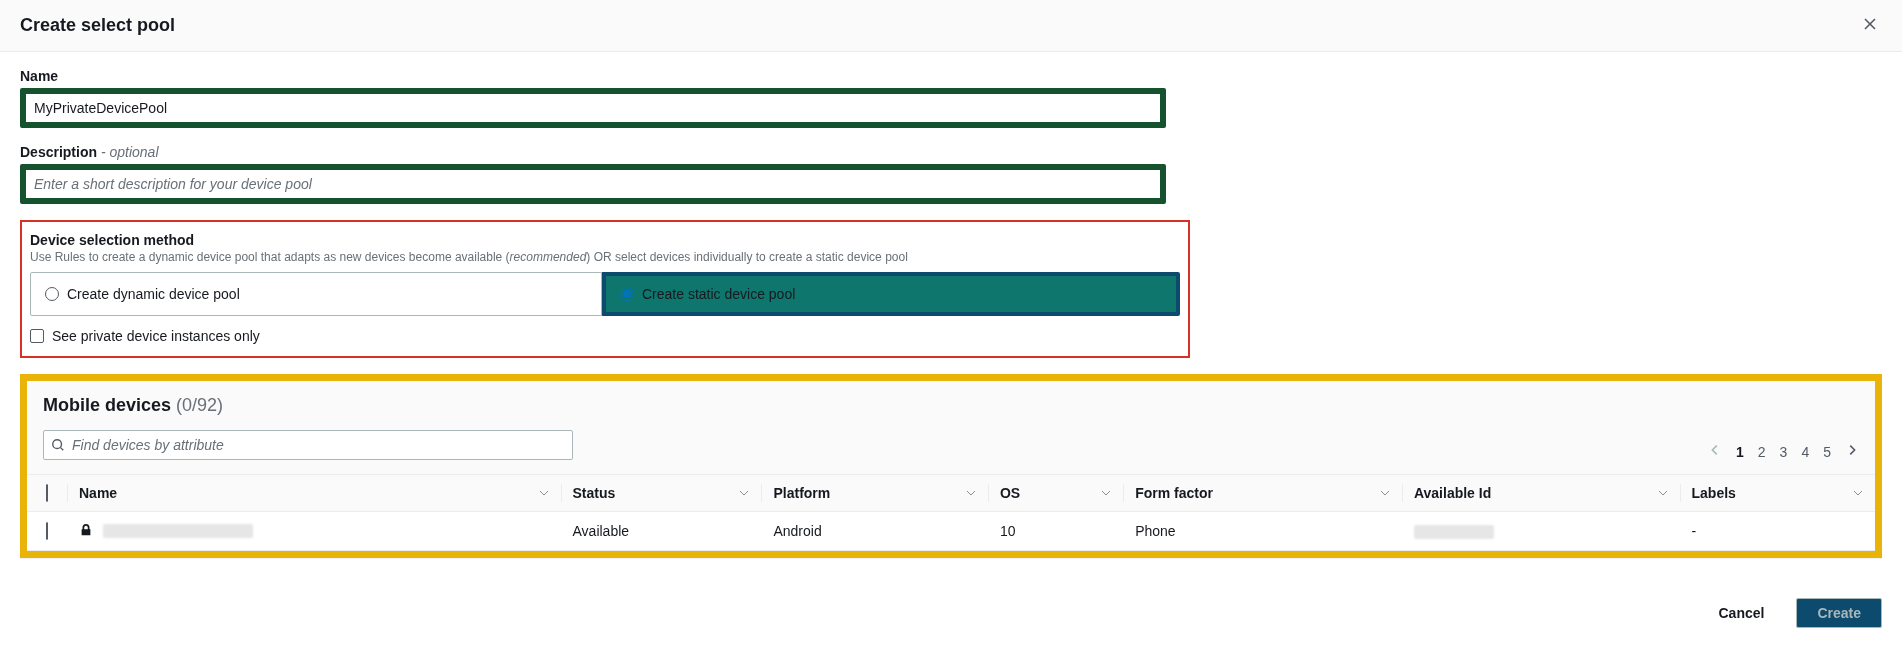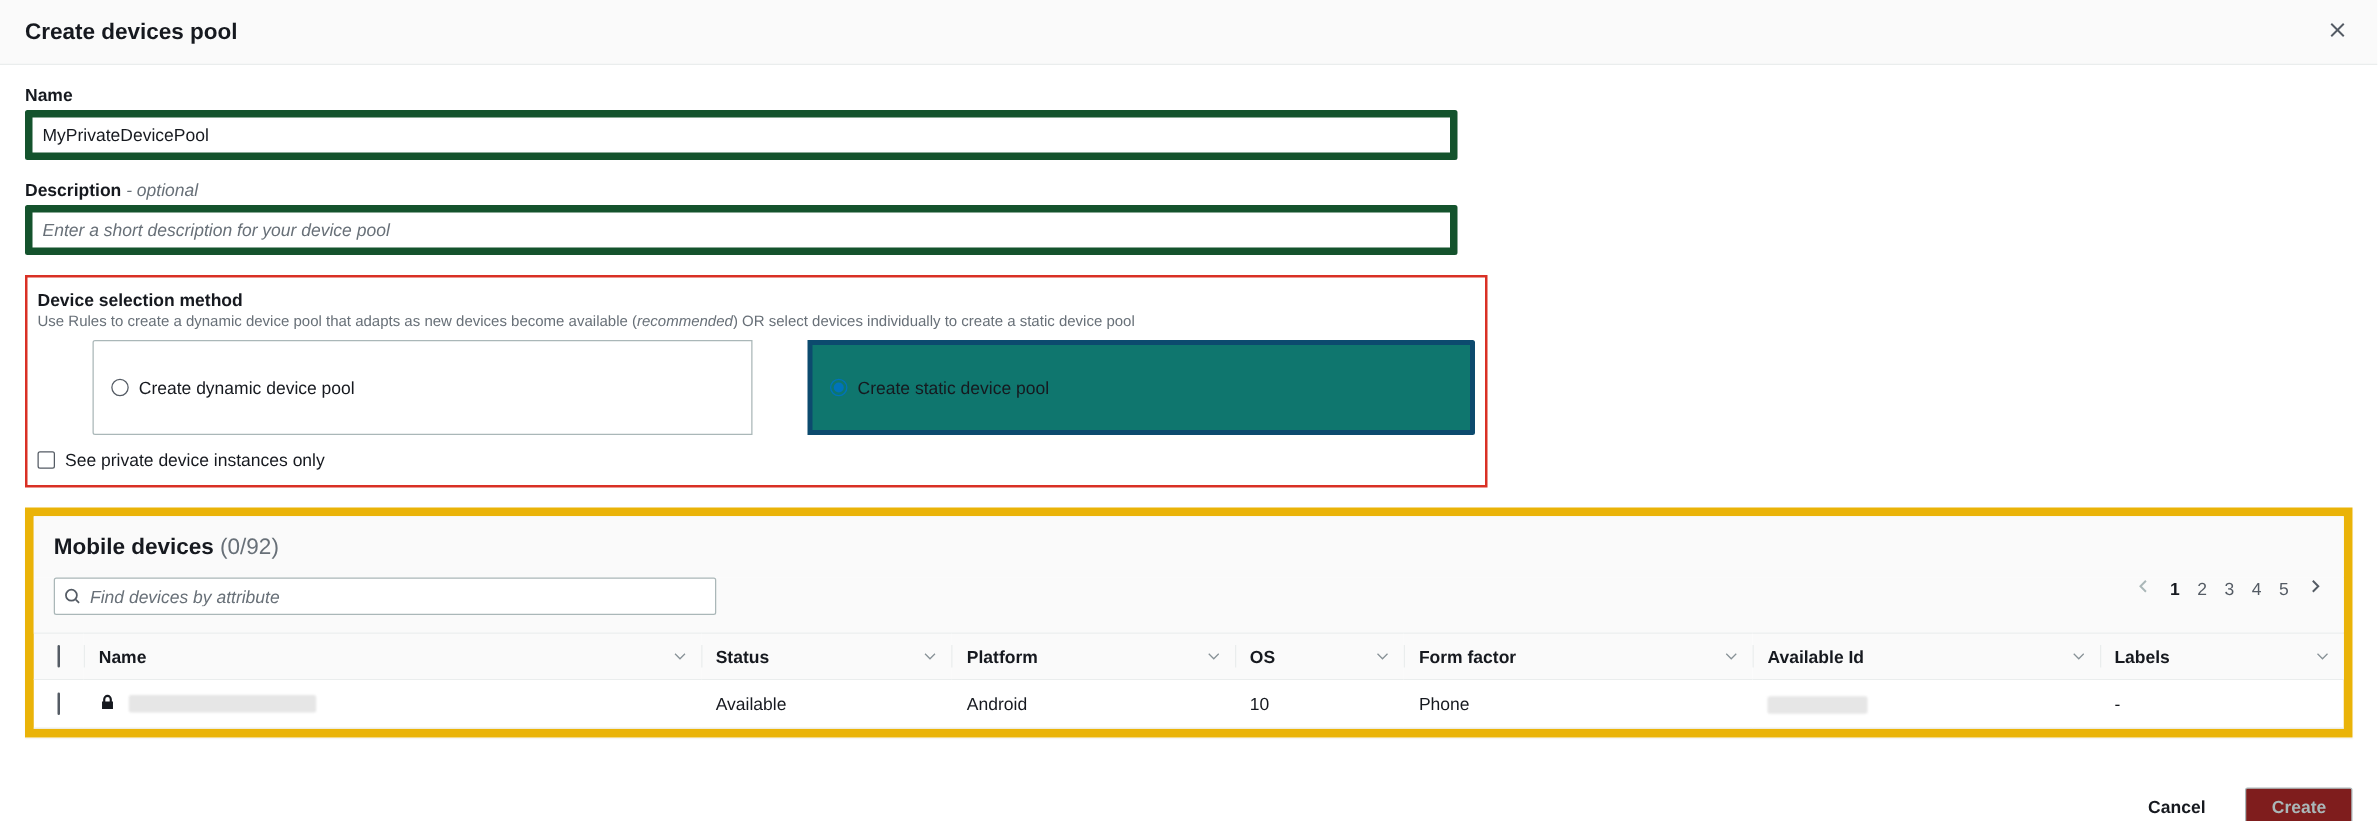--- a/index.html
+++ b/index.html
@@ -84,27 +84,26 @@
       font-style: italic;
     }
     .radio-row {
       display: flex;
       gap: 0px;
       margin-bottom: 12px;
     }
     .radio-option {
       flex: 1;
       border: 1px solid #aab7b8;
-      padding: 26px 14px;
+      padding: 10px 14px;
       display: flex;
       align-items: center;
       gap: 8px;
       cursor: pointer;
       background: #fff;
-      margin-left: 44px;
     }
     .radio-option:first-child {
       border-radius: 2px 0 0 2px;
     }
     .radio-option:last-child {
       border-radius: 0 2px 2px 0;
       border-left: none;
     }
     .radio-option.selected {
       border: 4px solid #0c4a6e;
@@ -157,21 +156,21 @@
       font-size: 18px;
       font-weight: 700;
     }
     .table-title-count {
       color: #687078;
       font-weight: 400;
     }
     .table-toolbar {
       display: flex;
       justify-content: space-between;
-      align-items: flex-start;
+      align-items: flex-end;
       padding: 0 16px 14px 16px;
       background: #fafafa;
     }
     .search-wrap {
       position: relative;
       width: 530px;
     }
     .search-wrap svg {
       position: absolute;
       left: 8px;
@@ -282,31 +281,31 @@
       border-radius: 2px;
       cursor: pointer;
       font-family: inherit;
     }
     .btn-link {
       background: none;
       border: none;
       color: #16191f;
     }
     .btn-secondary {
-      background: #7f1d1d;
+      background: #0c4a6e;
       border: 1px solid #aab7b8;
       color: #aab7b8;
     }
     .sort-icon svg { width: 10px; height: 10px; }
   </style>
 </head>
 <body>
 
 <div class="modal-header">
-  <div class="modal-title">Create devices pool</div>
+  <div class="modal-title">Create select pool</div>
   <button class="close-btn">
     <span>
       <svg viewBox="0 0 16 16" fill="none" stroke="currentColor" stroke-width="1.6">
         <line x1="3" y1="3" x2="13" y2="13"></line>
           <line x1="13" y1="3" x2="3" y2="13"></line>
       </svg>
     </span>
   </button>
 </div>
 

